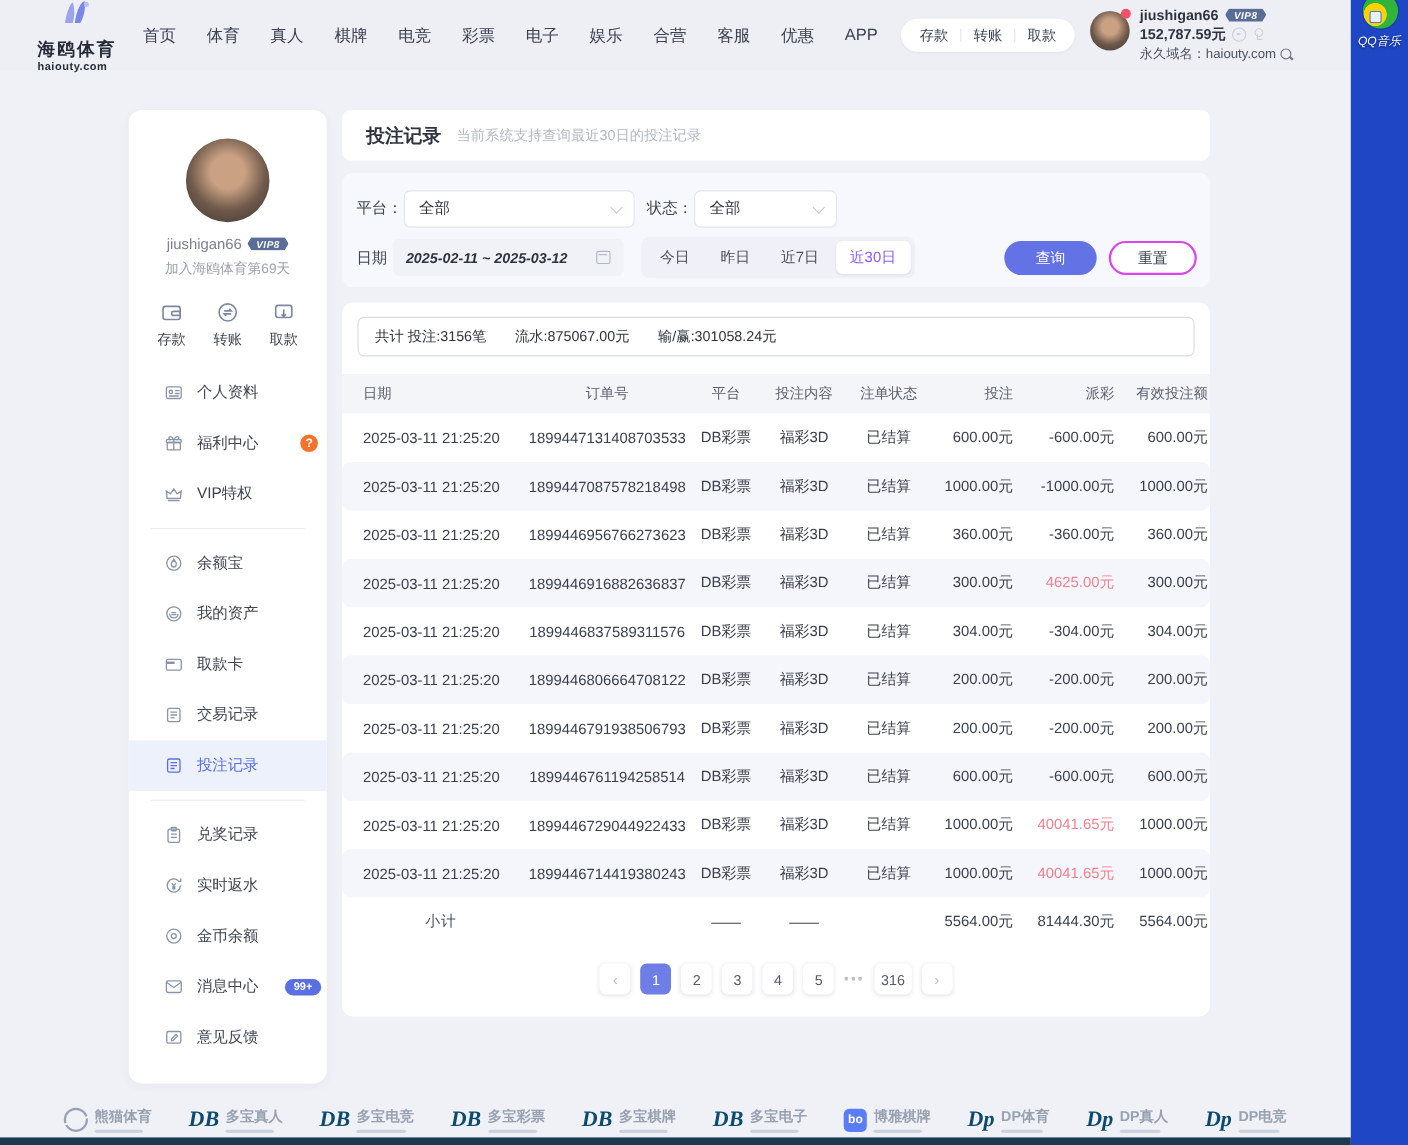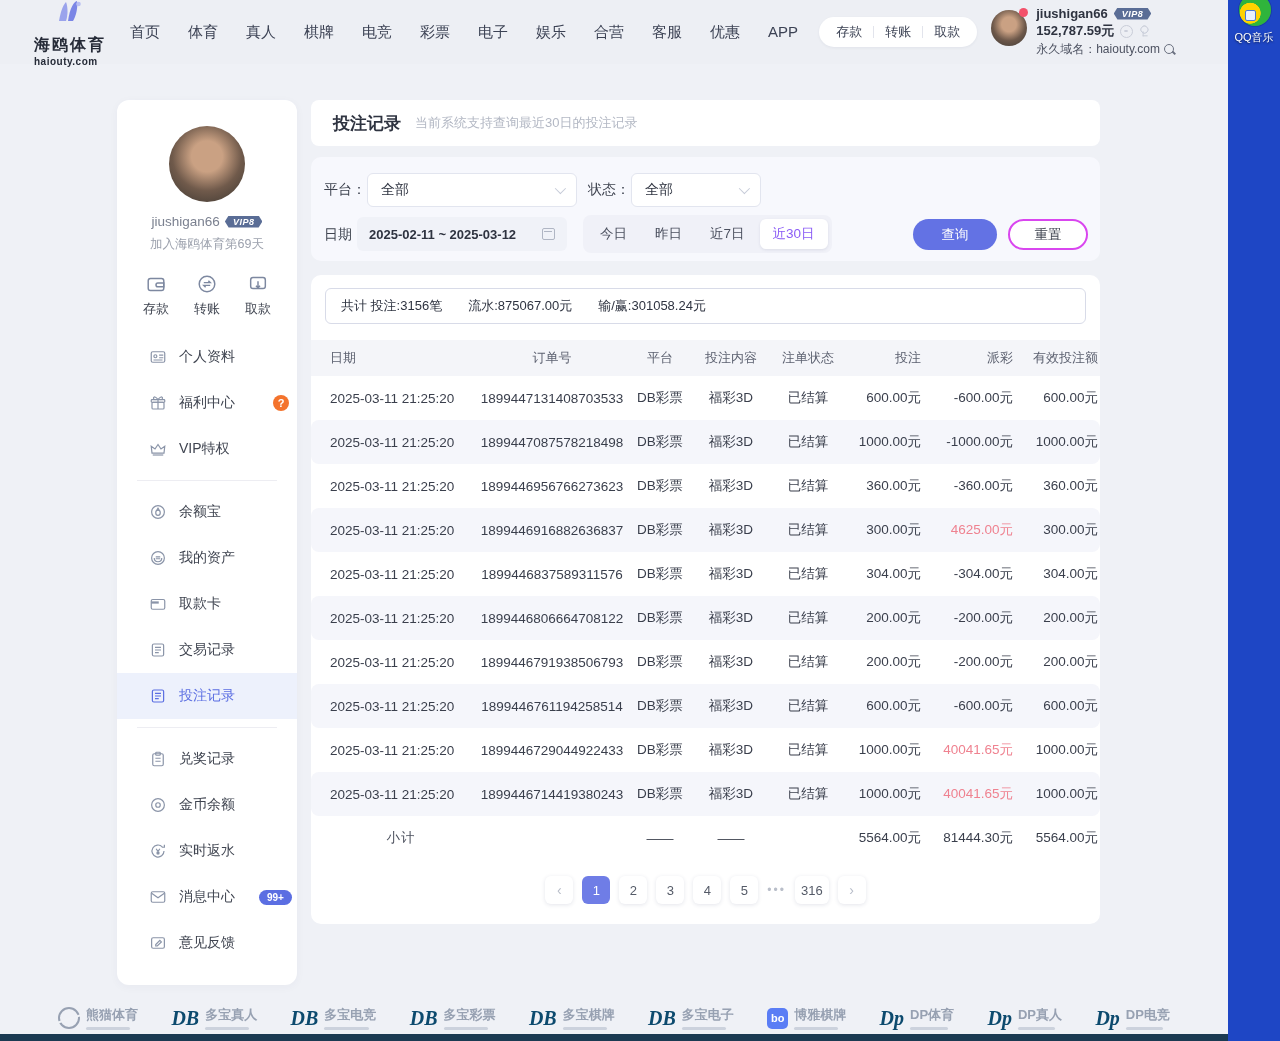--- a/index.html
+++ b/index.html
@@ -4,21 +4,21 @@
 <style>
   * { margin:0; padding:0; box-sizing:border-box; }
   html,body { width:1280px; height:1041px; overflow:hidden; }
   body { font-family:"Liberation Sans", sans-serif; background:#eff1f6; position:relative; color:#3a3f4c; }
 
   
   .desktop-strip { position:absolute; top:0; right:0; width:52px; height:1041px; background:#1e46c5; z-index:5; }
   .qq-icon { position:absolute; top:-6px; left:11px; width:32px; height:32px; border-radius:50%;
              background:radial-gradient(circle at 35% 60%, #ffd200 0 36%, #2fb43c 38% 100%); box-shadow:0 0 0 1px rgba(0,0,0,.15);}
   .qq-sub { position:absolute; top:16px; left:6px; width:11px; height:11px; background:#e8f1ff; border:1px solid #4a77d4; border-radius:2px; }
-  .qq-label { position:absolute; top:30px; left:0; width:52px; text-align:center; font-size:11px; color:#fff; text-shadow:0 1px 2px rgba(0,0,0,.6); }
+  .qq-label { position:absolute; top:30px; left:0; width:52px; text-align:center; font-size:11px; color:#fff; text-shadow:0 1px 2px rgba(0,0,0,.6);font-style:italic; }
 
   
   .page { position:absolute; left:0; top:0; width:1228px; height:1041px; background:#eff1f6; }
 
   
   .navbar { position:absolute; left:0; top:0; width:1228px; height:64px; background:#edeff4; display:flex; align-items:center; }
   .brand { display:flex; align-items:center; gap:8px; margin-left:34px;flex-direction:column; }
   .brand-text .cn { font-size:16px; font-weight:bold; color:#262b38; letter-spacing:2px; }
   .brand-text .en { font-size:10px; font-weight:bold; color:#262b38; letter-spacing:.5px; }
   .nav-items { display:flex; gap:28px; margin-left:24px; }
@@ -64,21 +64,21 @@
   
   .main { position:absolute; left:311px; top:100px; width:789px; }
   .title-card { background:#fff; border-radius:8px; height:46px; display:flex; align-items:center; gap:14px; padding:0 22px; }
   .page-title { font-size:17px; font-weight:bold; color:#2e3340; }
   .page-sub { font-size:13px; color:#b3b8c4; }
 
   .filter-card { margin-top:11px; background:#f7f8fd; border-radius:10px; height:104px; position:relative; }
   .f-label { position:absolute; font-size:14px; color:#3f4450; }
   .select { position:absolute; background:#fff; border:1px solid #e2e5ef; border-radius:6px; height:34px; display:flex; align-items:center; justify-content:space-between; padding:0 13px; font-size:14px; color:#2e3340; cursor:pointer; }
   .chev { width:8px; height:8px; border-right:1.6px solid #c6cbd8; border-bottom:1.6px solid #c6cbd8; transform:rotate(45deg) translateY(-2px); }
-  .datebox { position:absolute; left:46px; top:60px; width:210px; height:34px; background:#f0f2f8; border-radius:6px; display:flex; align-items:center; gap:8px; padding:0 12px; font-size:13px; font-weight:bold; color:#2e3340; cursor:pointer; }
+  .datebox { position:absolute; left:46px; top:60px; width:210px; height:34px; background:#f0f2f8; border-radius:6px; display:flex; align-items:center; gap:8px; padding:0 12px; font-size:13px; font-weight:bold; color:#2e3340; cursor:pointer;font-style:italic; }
   .cal { width:13px; height:12px; border:1.4px solid #b0b6c4; border-radius:2px; position:relative; margin-left:auto; }
   .cal::before { content:""; position:absolute; left:1px; top:2px; width:8px; height:1.4px; background:#b0b6c4; }
   .ranges { position:absolute; left:272px; top:58px; height:38px; background:#f0f1f8; border-radius:8px; display:flex; align-items:center; padding:0 4px; gap:2px; }
   .range { height:30px; line-height:30px; padding:0 13px; font-size:13.5px; color:#4a4f5e; border-radius:6px; cursor:pointer; white-space:nowrap; }
   .range.active { background:#fff; box-shadow:0 1px 3px rgba(40,50,90,.10); color:#8b5cf6; }
   .btn { position:absolute; top:62px; height:31px; border-radius:16px; font-size:13.5px; display:flex; align-items:center; justify-content:center; cursor:pointer; }
   .btn-query { left:602px; width:84px; background:#6372e4; color:#fff; }
   .btn-reset { left:697px; width:80px; background:#fff; border:2px solid #d946ef; color:#3f4450; }
 
   .table-card { margin-top:14px; background:#fff; border-radius:10px; padding:13px 0 20px; }
@@ -269,31 +269,31 @@
       <div class="m-item">
         <svg width="18" height="18" viewBox="0 0 24 24" fill="none" stroke="#8a94a8" stroke-width="1.6">
             <rect x="5" y="5" width="14" height="16" rx="2"></rect>
             <rect x="9" y="3" width="6" height="4" rx="1"></rect>
             <path d="M8.5 11h7M8.5 15h7"></path>
           </svg>
         <span>兑奖记录</span>
       </div>
       <div class="m-item">
         <svg width="18" height="18" viewBox="0 0 24 24" fill="none" stroke="#8a94a8" stroke-width="1.6">
+            <path d="M20 12a8 8 0 1 1-2.3-5.6M20.5 3.5V7h-3.5"></path>
+            <path d="M9.5 9l2.5 3.5L14.5 9M12 12.5V17M10 13.8h4M10 15.6h4"></path>
+          </svg>
+        <span>实时返水</span>
+      </div>
+      <div class="m-item">
+        <svg width="18" height="18" viewBox="0 0 24 24" fill="none" stroke="#8a94a8" stroke-width="1.6">
             <circle cx="12" cy="12" r="8.5"></circle>
             <circle cx="12" cy="12" r="3"></circle>
           </svg>
         <span>金币余额</span>
-      </div>
-      <div class="m-item">
-        <svg width="18" height="18" viewBox="0 0 24 24" fill="none" stroke="#8a94a8" stroke-width="1.6">
-            <path d="M20 12a8 8 0 1 1-2.3-5.6M20.5 3.5V7h-3.5"></path>
-            <path d="M9.5 9l2.5 3.5L14.5 9M12 12.5V17M10 13.8h4M10 15.6h4"></path>
-          </svg>
-        <span>实时返水</span>
       </div>
       <div class="m-item">
         <svg width="18" height="18" viewBox="0 0 24 24" fill="none" stroke="#8a94a8" stroke-width="1.6">
             <rect x="3" y="5" width="18" height="14" rx="2"></rect>
             <path d="M3.5 7l8.5 6 8.5-6"></path>
           </svg>
         <span>消息中心</span>
         <span class="badge-99">99+</span>
       </div>
       <div class="m-item">

